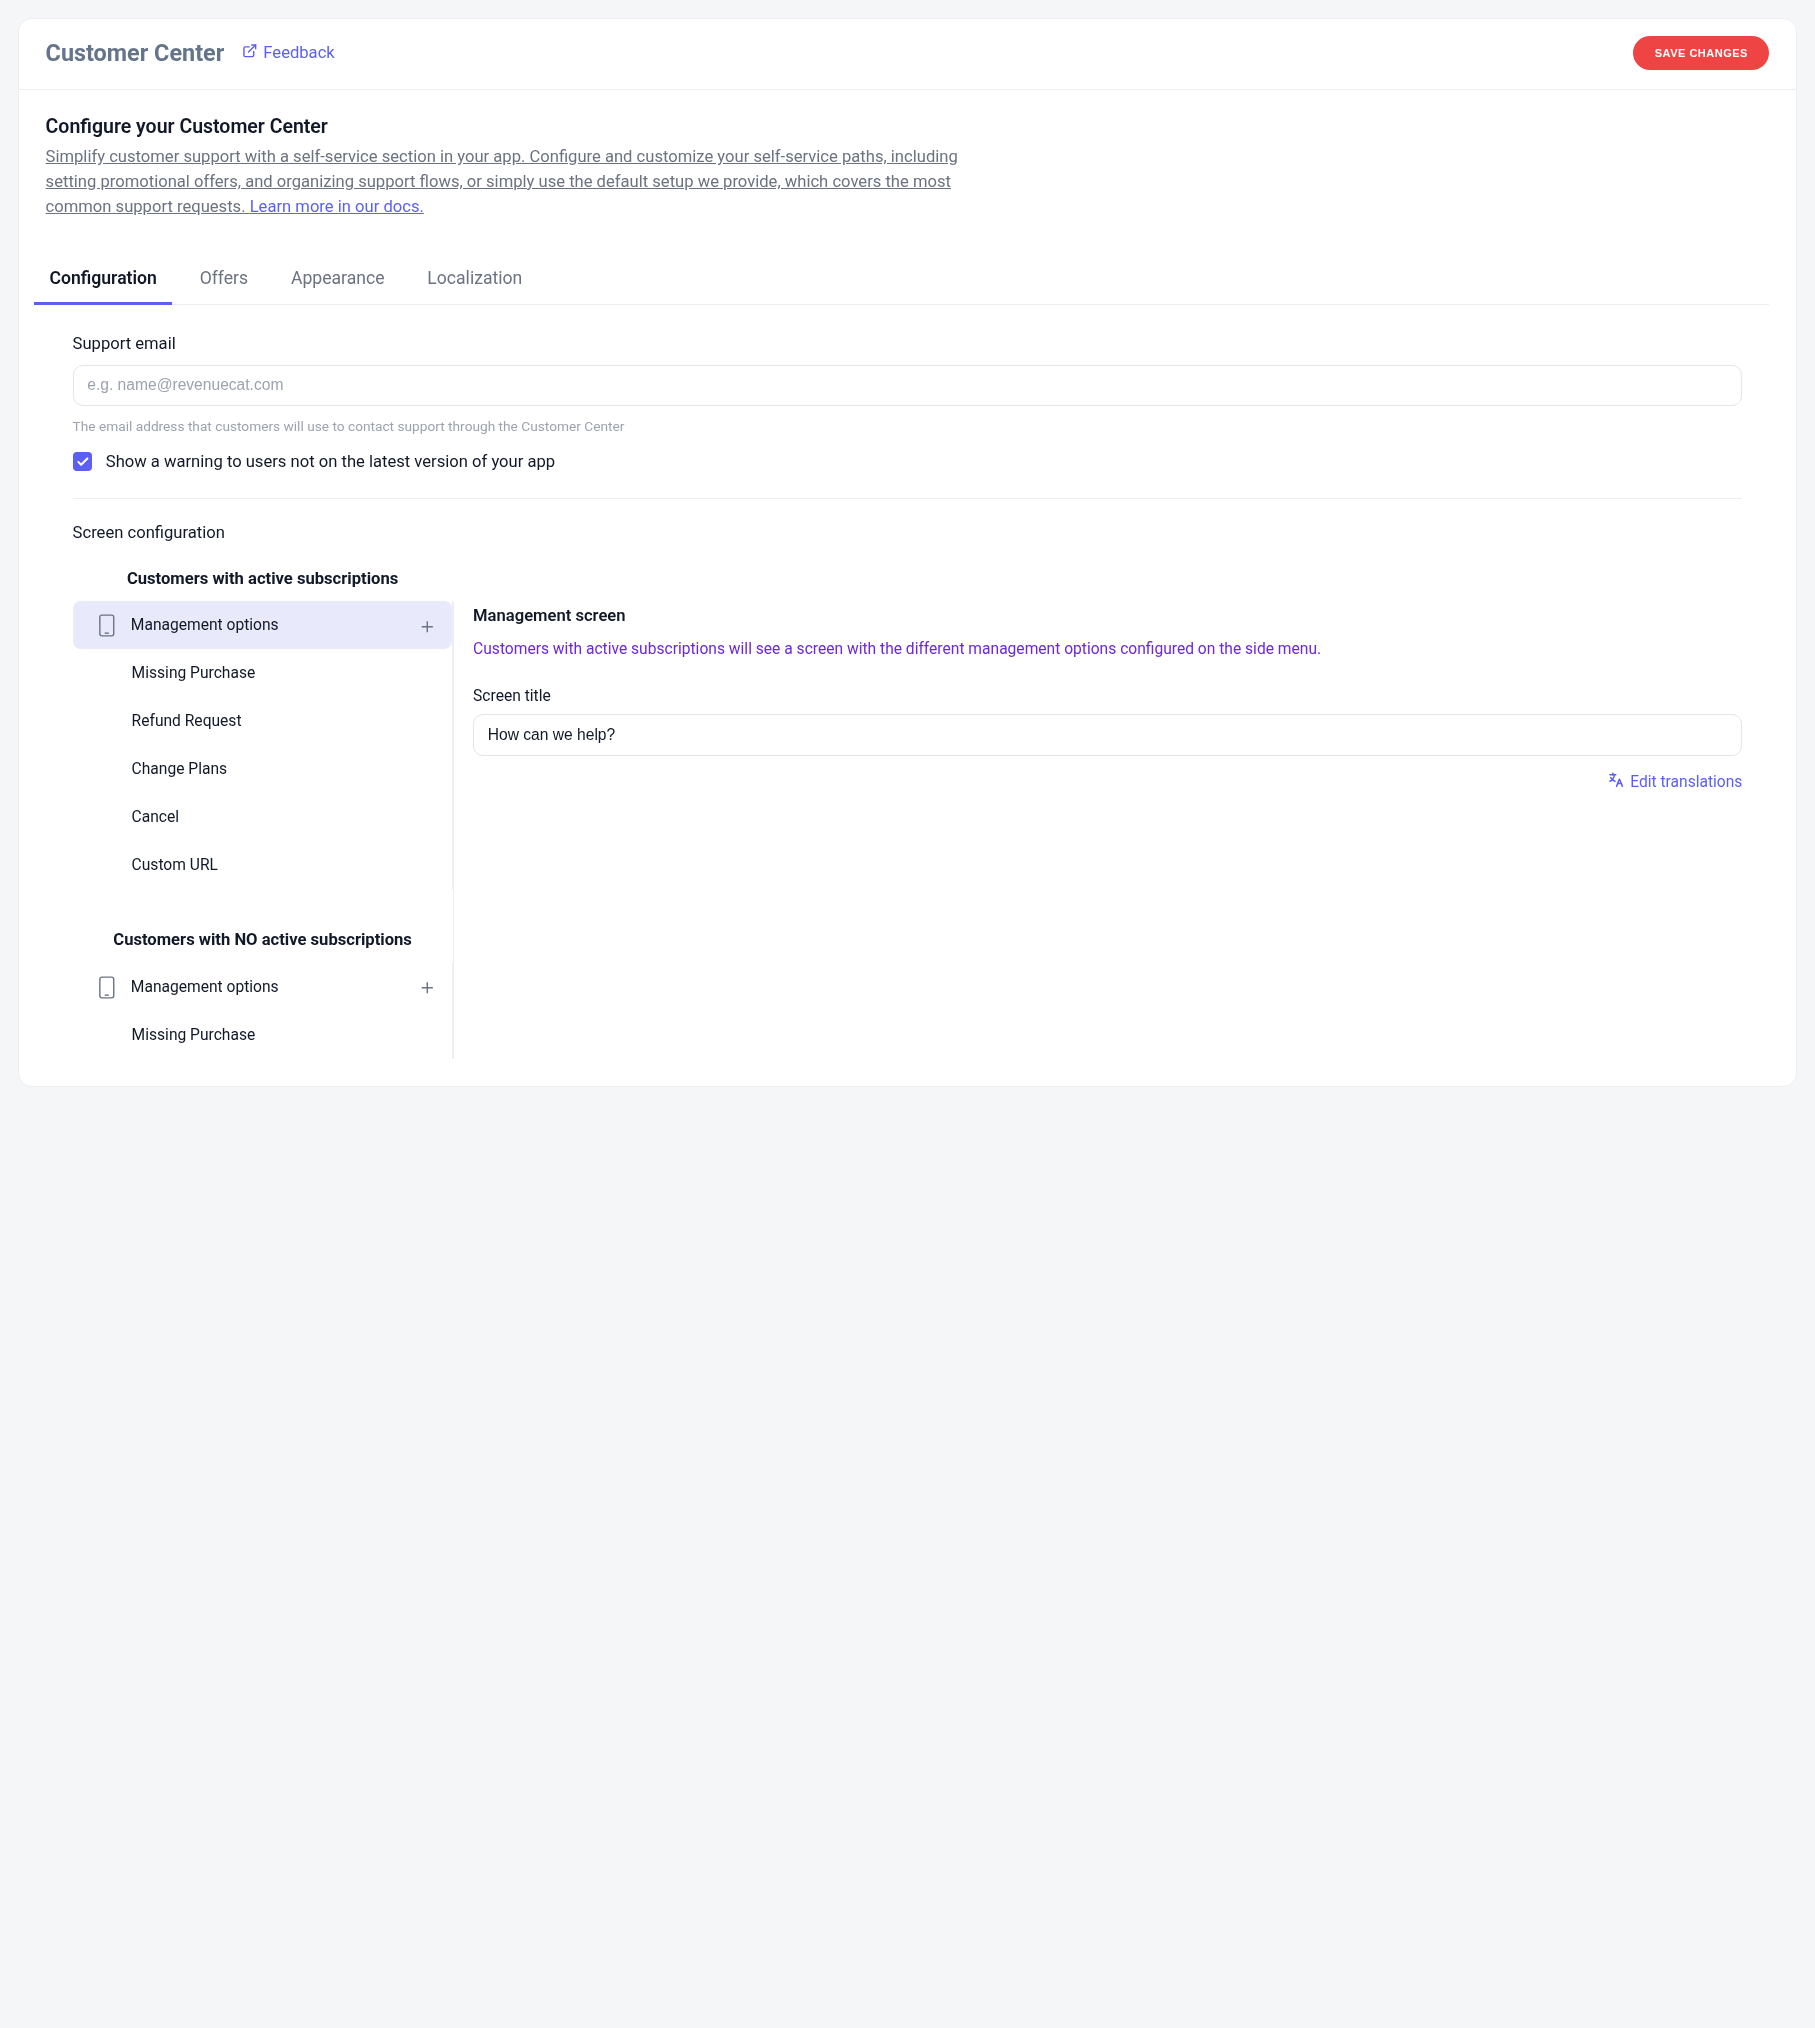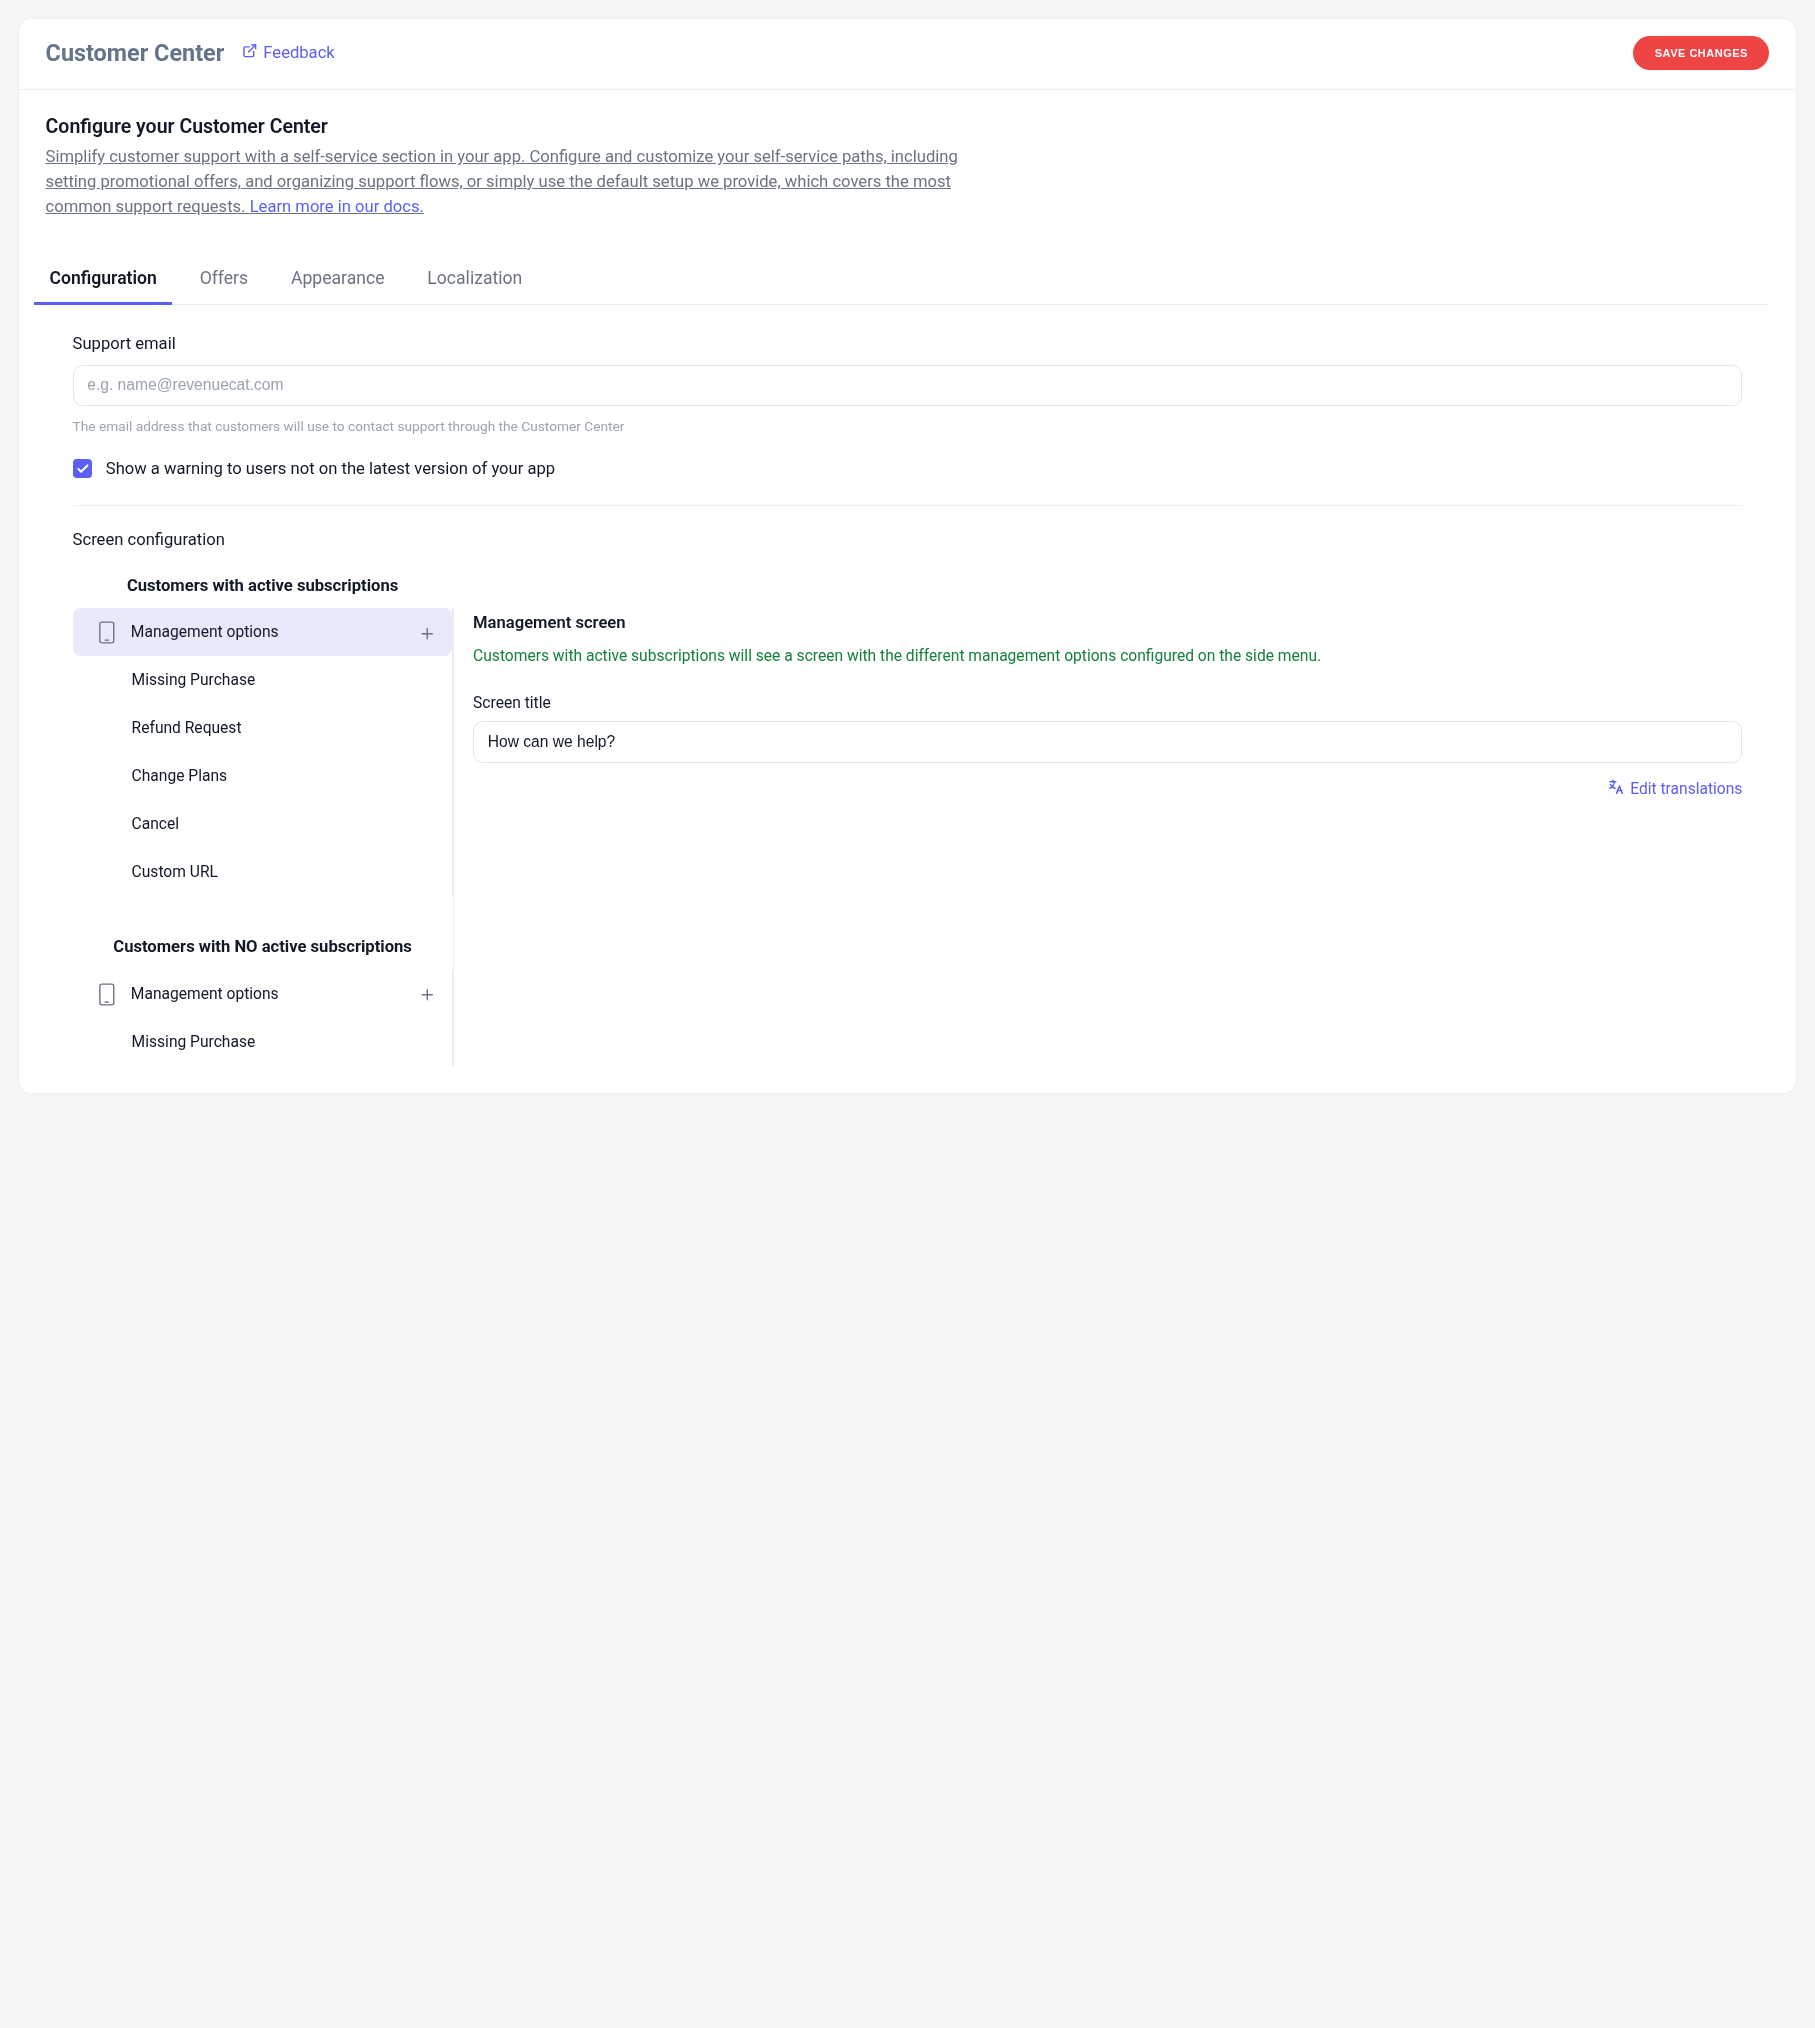--- a/index.html
+++ b/index.html
@@ -118,21 +118,21 @@
   .text-input::placeholder { color: #9ca3af; }
   .hint {
     margin-top: 11.7px;
     font-size: 13.7px;
     color: #9ca3af;
   }
   .checkbox-row {
     display: flex;
     align-items: center;
     gap: 13.7px;
-    margin-top: 25px;
+    margin-top: 18px;
   }
   .checkbox {
     width: 19.5px; height: 19.5px;
     background: #5b5ff3;
     border-radius: 3.9px;
     display:flex; align-items:center; justify-content:center;
     cursor:pointer;
     flex:none;
   }
   .checkbox svg { width:13.7px; height:13.7px; }
@@ -197,21 +197,21 @@
   }
   .phone-icon { color:#6b7280; width:17.6px; height:25px; flex:none; }
   .right-heading {
     font-size: 16.6px;
     font-weight: 600;
     margin-top: 3.9px;
   }
   .right-desc {
     font-size: 15.6px;
     line-height: 1.5;
-    color:#15803d;
+    color:#6d28d9;
     margin-top: 13.7px;
   }
   .screen-title-label {
     font-size: 15.6px;
     margin-top: 25px;
     display:block;
   }
   .edit-trans {
     display:flex;
     justify-content:flex-end;

